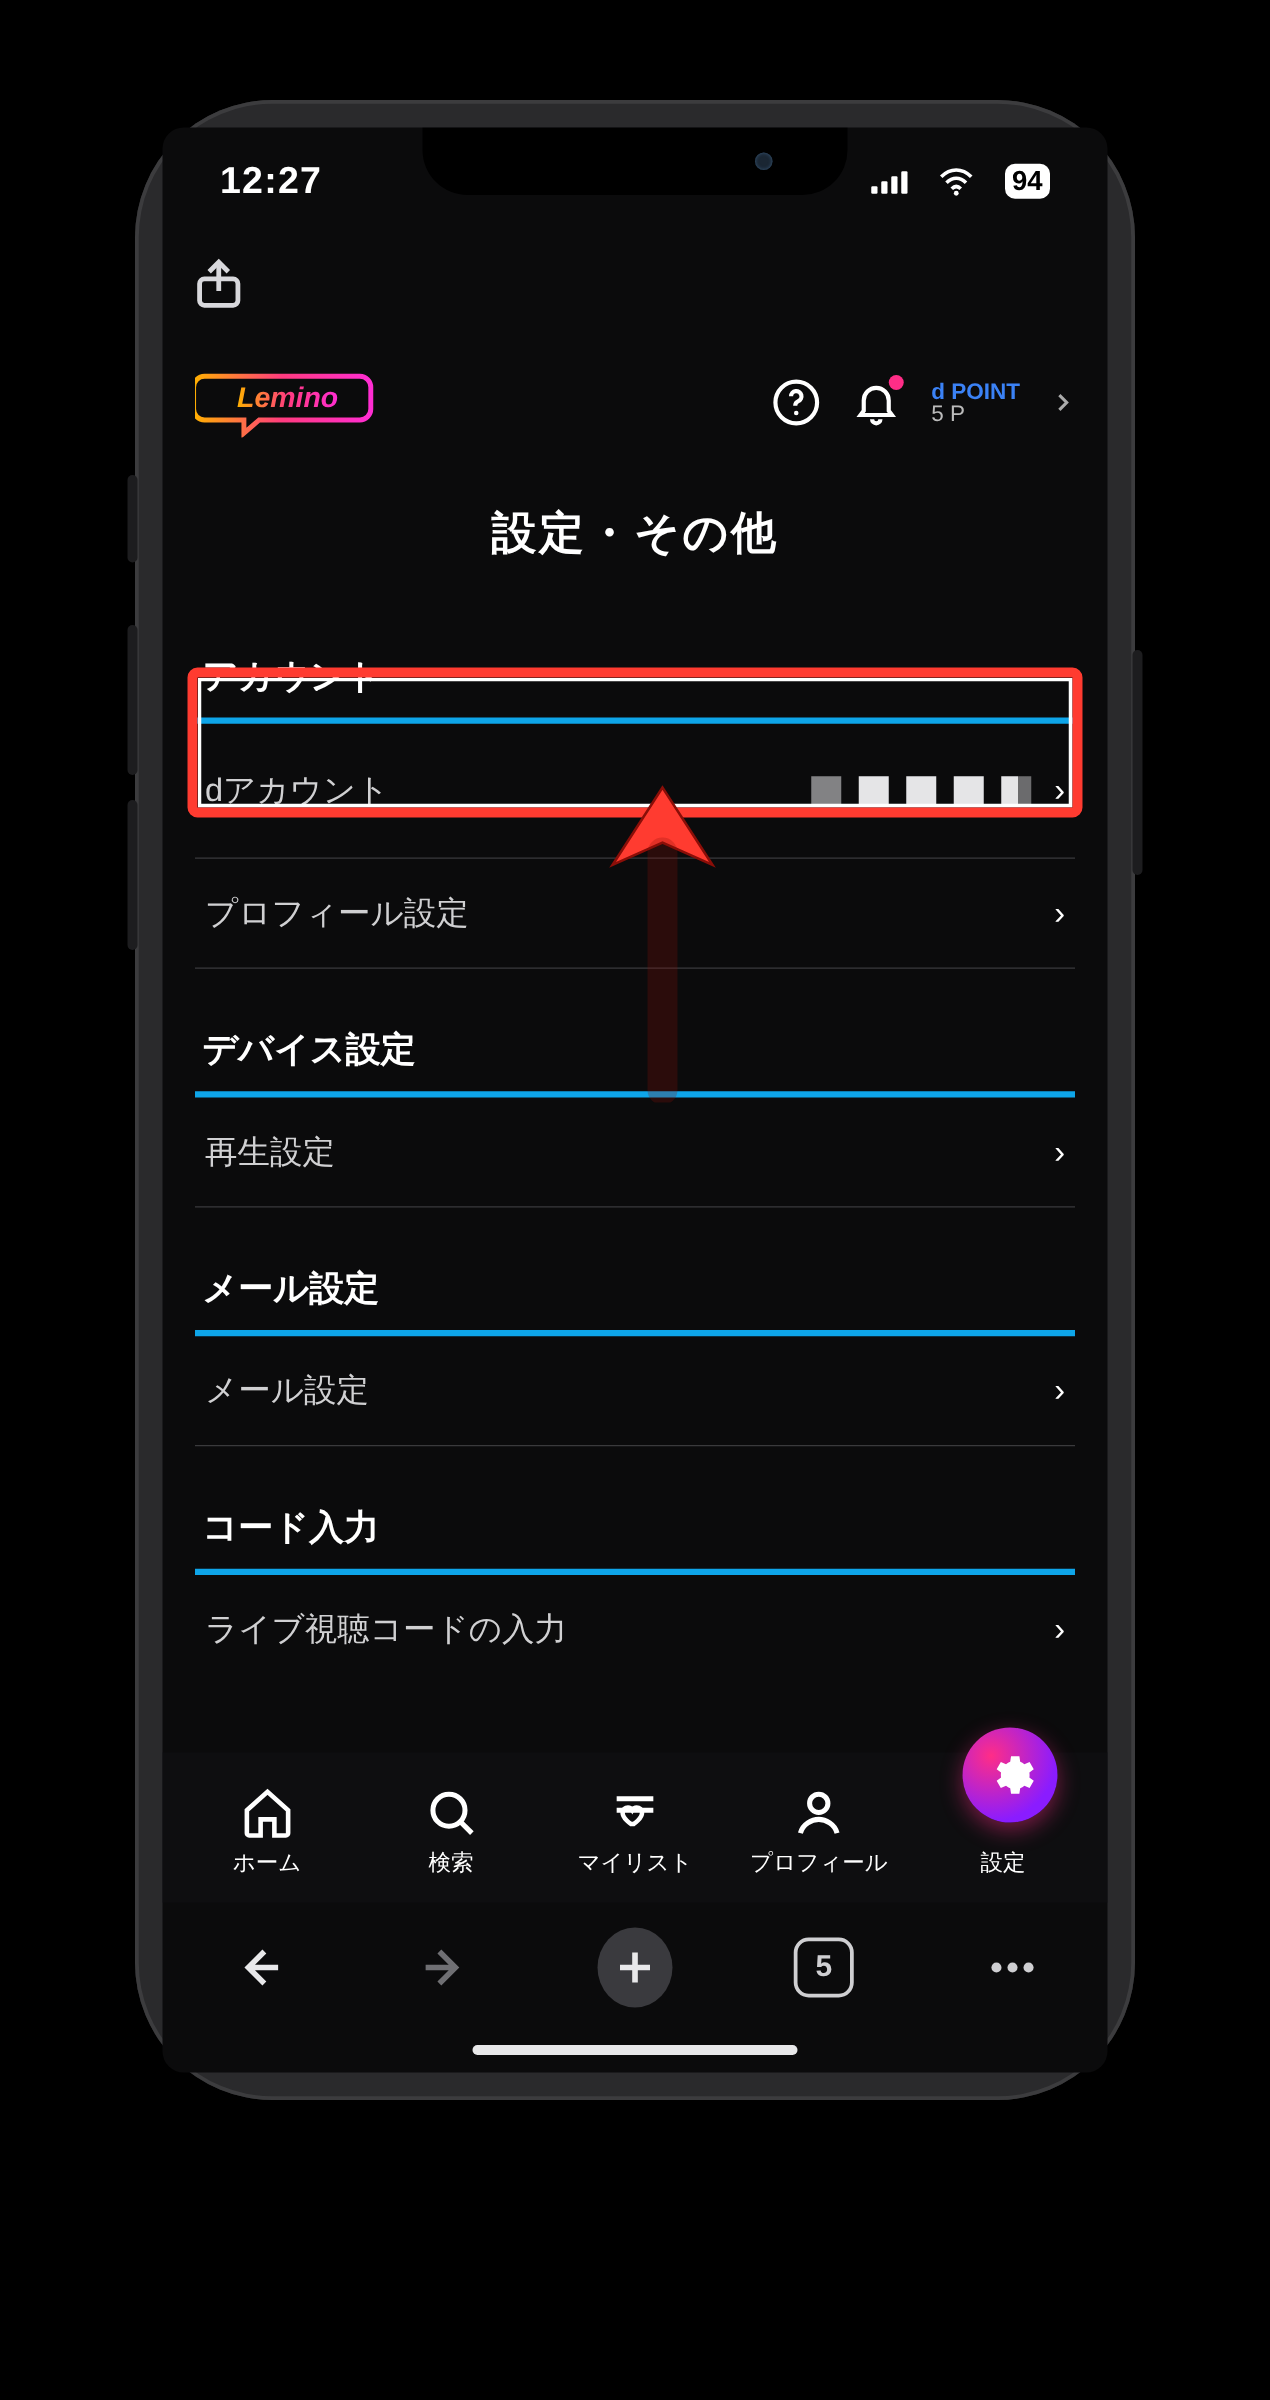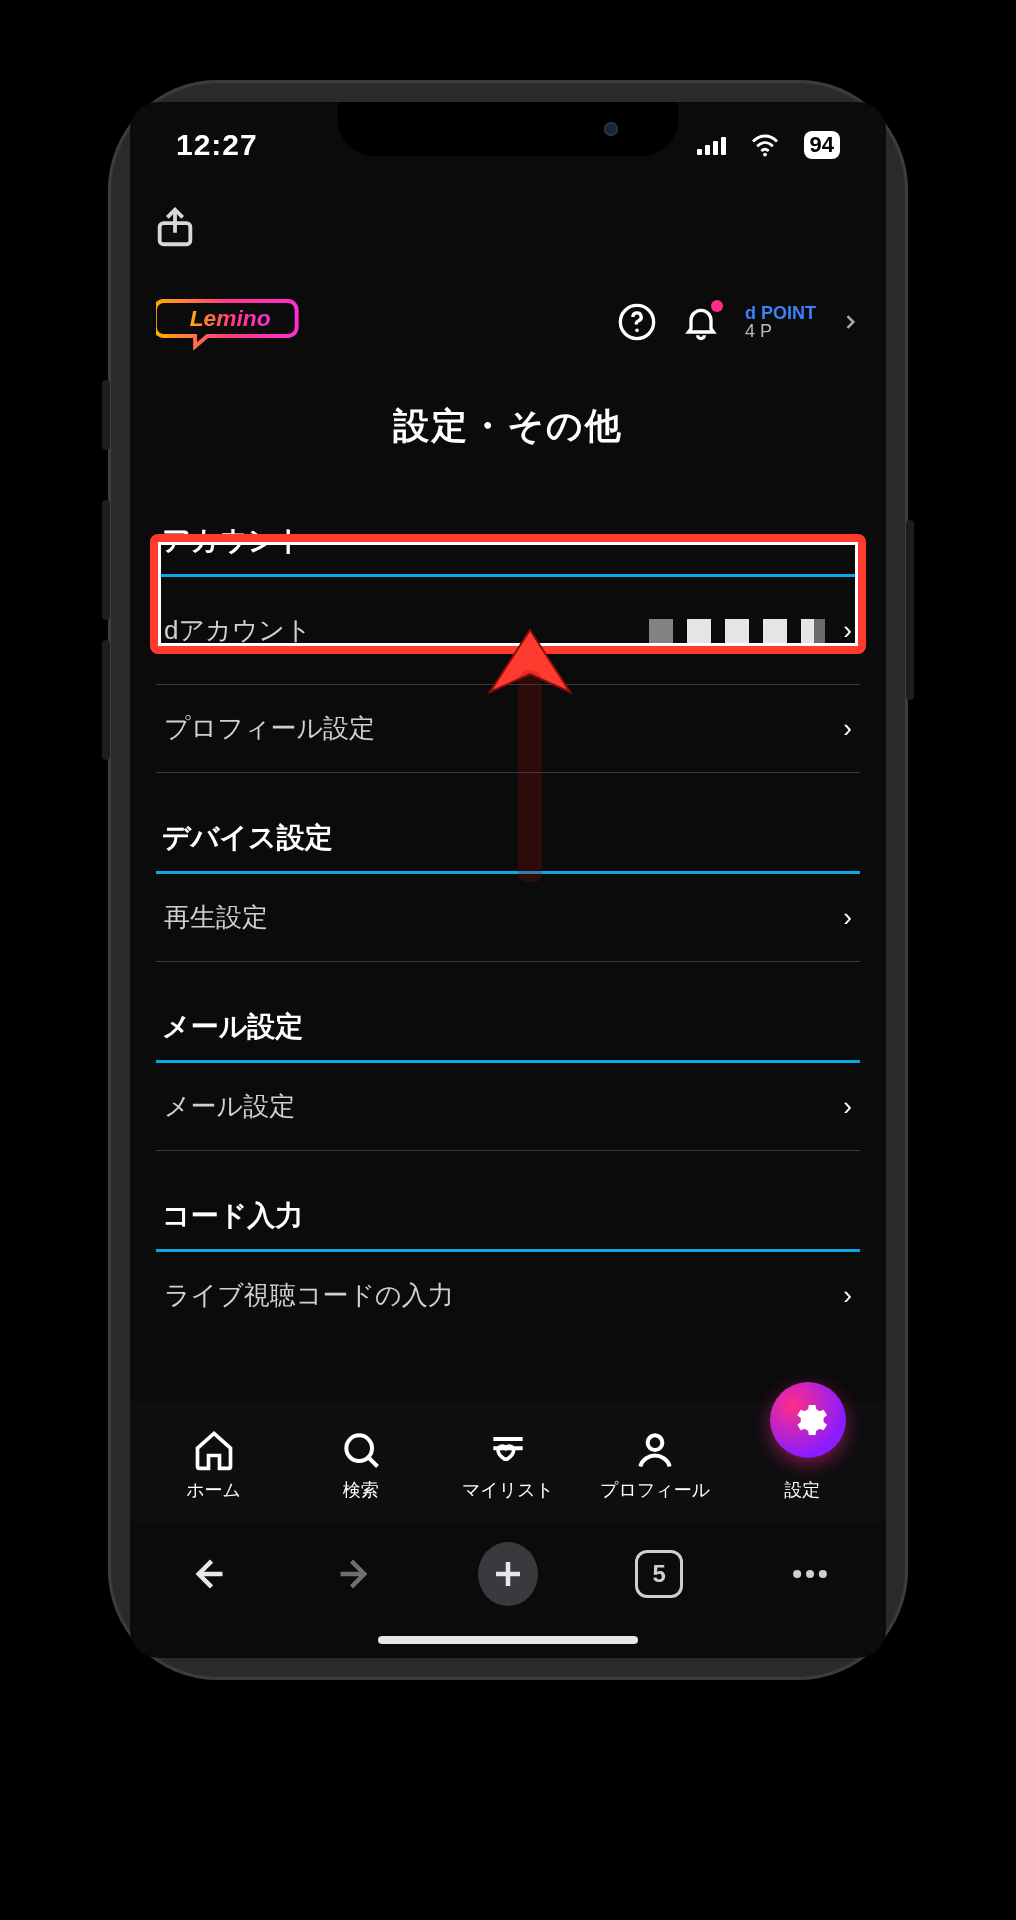--- a/index.html
+++ b/index.html
@@ -12,21 +12,21 @@
     background: #2a2a2c; border-radius: 110px; box-shadow: inset 0 0 0 3px #3c3c3e, 0 2px 20px rgba(0,0,0,.6);
     padding: 22px;
   }
   .side-btn { position:absolute; background:#1d1d1f; border-radius:6px; }
   .sb-left1 { left:-6px; top:300px; width:8px; height:70px; }
   .sb-left2 { left:-6px; top:420px; width:8px; height:120px; }
   .sb-left3 { left:-6px; top:560px; width:8px; height:120px; }
   .sb-right { right:-6px; top:440px; width:8px; height:180px; }
 
   .screen {
-    width: 100%; height: 100%; background: #0b0b0c; border-radius: 28px; position: relative; overflow: hidden;
+    width: 100%; height: 100%; background: #0b0b0c; border-radius: 17px; position: relative; overflow: hidden;
   }
   .notch {
     position: absolute; top: 0; left: 50%; transform: translateX(-50%);
     width: 340px; height: 54px; background: #000; border-bottom-left-radius: 36px; border-bottom-right-radius: 36px;
     z-index: 50; display:flex; align-items:center; justify-content:flex-end; padding-right:60px;
   }
   .cam { width:14px; height:14px; border-radius:50%; background:#1a2633; box-shadow: inset 0 0 3px #3a5a7a; }
 
   
   .statusbar { position:absolute; top:0; left:0; right:0; height:72px; display:flex; align-items:center; justify-content:space-between; padding: 14px 46px 0; color:#fff; z-index:40; }
@@ -54,21 +54,21 @@
   .bell-dot{position:absolute; top:-2px; right:-2px; width:12px; height:12px; border-radius:50%; background:#ff2d87;}
 
   .page-title { position:absolute; top:300px; left:0; right:0; text-align:center; color:#fff; font-size:36px; font-weight:700; letter-spacing:2px; }
 
   
   .list { position:absolute; top:400px; left:26px; right:26px; bottom:260px; color:#fff; overflow:hidden; }
   .section-title { font-size:28px; font-weight:700; padding: 20px 6px 14px; }
   .row { display:flex; align-items:center; justify-content:space-between; padding:26px 8px; border-bottom:1px solid #3a3a3c; font-size:26px; color:#d0d0d2; }
   .row .label{ color:#d0d0d2; }
   .row .chev{ color:#fff; font-size:26px; }
-  .row-top-border { border-top:3px solid #0ea5e9; }
+  .row-top-border { border-top:5px solid #0ea5e9; }
   .masked { display:flex; gap:14px; align-items:center; }
   .masked i{ display:block; width:24px; height:24px; background:#e5e5e7; }
   .masked i.dim{ opacity:.55; }
   .masked i.half{ background:linear-gradient(90deg,#e5e5e7 55%, #6b6b6d 55%); }
 
   
   .hl { position:absolute; border:8px solid #ff3b30; border-radius:8px; pointer-events:none; z-index:60; box-shadow:0 0 0 3px #fff inset; }
   .arrow { position:absolute; z-index:61; pointer-events:none; }
 
   
@@ -155,21 +155,21 @@
             </svg>
           <span class="bell-wrap">
             <svg width="40" height="40" viewBox="0 0 24 24" fill="none" stroke="#fff" stroke-width="2">
                 <path d="M6 16V11a6 6 0 1 1 12 0v5l1.5 2h-15z"></path>
                 <path d="M10 20a2 2 0 0 0 4 0"></path>
               </svg>
             <span class="bell-dot"></span>
           </span>
           <div class="dpoint">
             <span class="lbl">d POINT</span>
-            <span class="val">4 P</span>
+            <span class="val">5 P</span>
           </div>
           <svg width="20" height="20" viewBox="0 0 24 24" fill="none" stroke="#aaa" stroke-width="3">
               <path d="M9 5l7 7-7 7"></path>
             </svg>
         </div>
       </div>
 
       <h1 class="page-title">設定・その他</h1>
 
       <div class="list">

